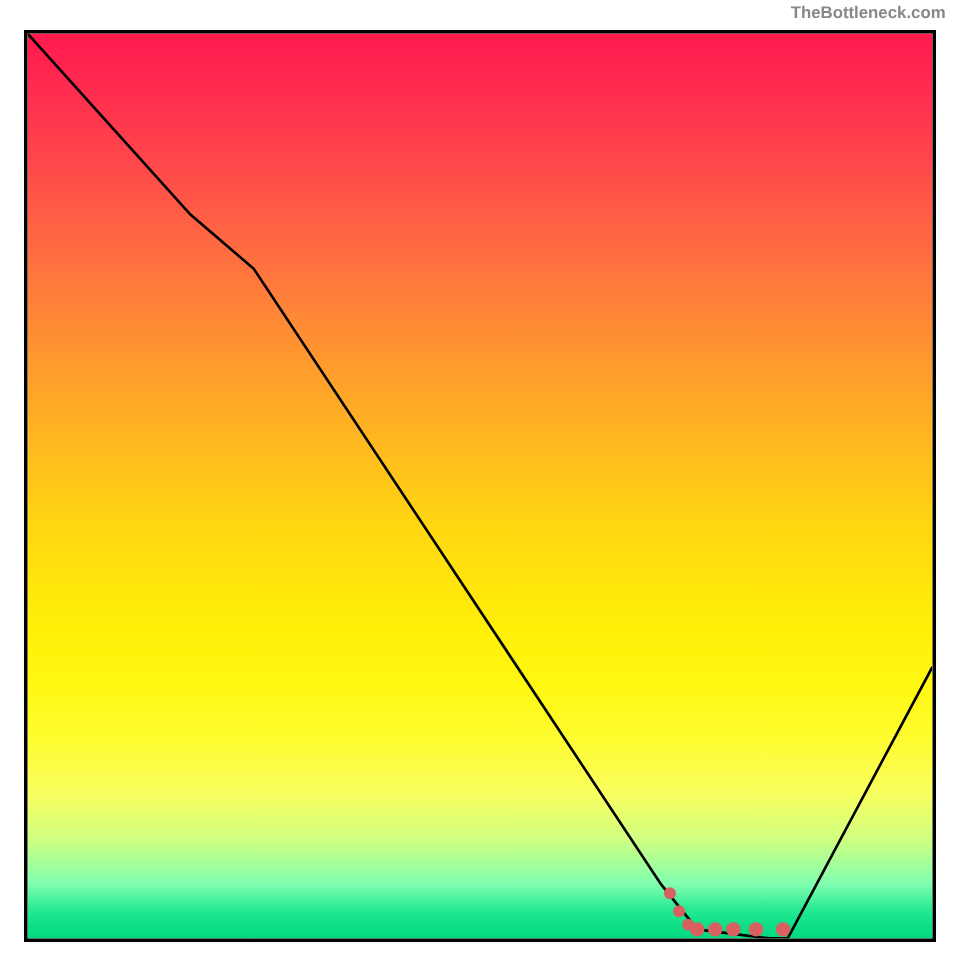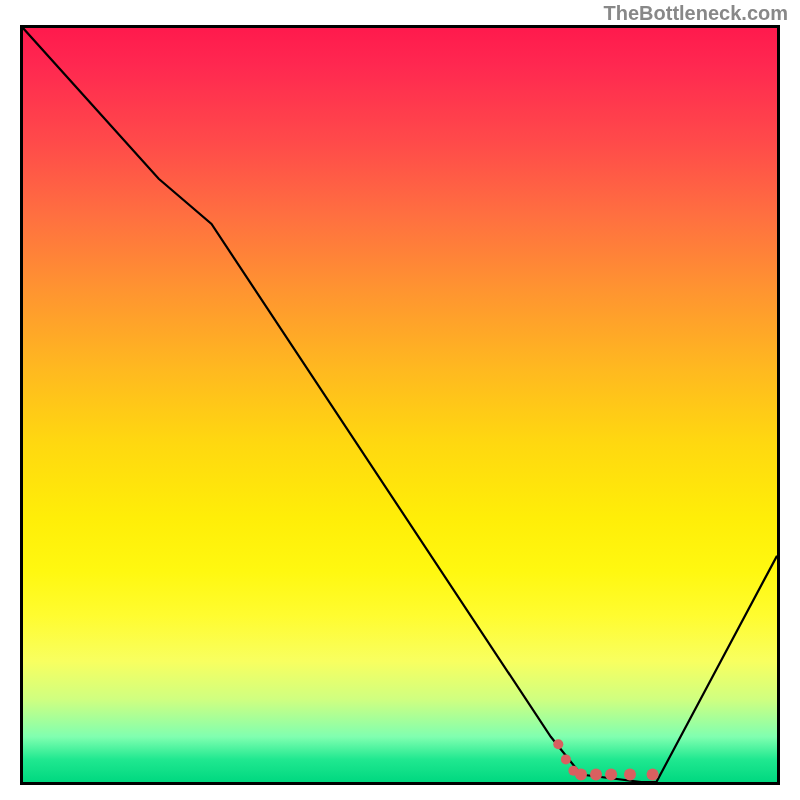--- a/index.html
+++ b/index.html
@@ -12,21 +12,21 @@
   }
   .container {
     width: 800px;
     height: 800px;
     position: relative;
   }
   .watermark {
     position: absolute;
     top: 2px;
     right: 12px;
-    font-size: 20px;
+    font-size: 14px;
     font-weight: bold;
     color: #888;
     z-index: 10;
   }
   .chart-area {
     position: absolute;
     left: 20px;
     top: 25px;
     width: 760px;
     height: 760px;

